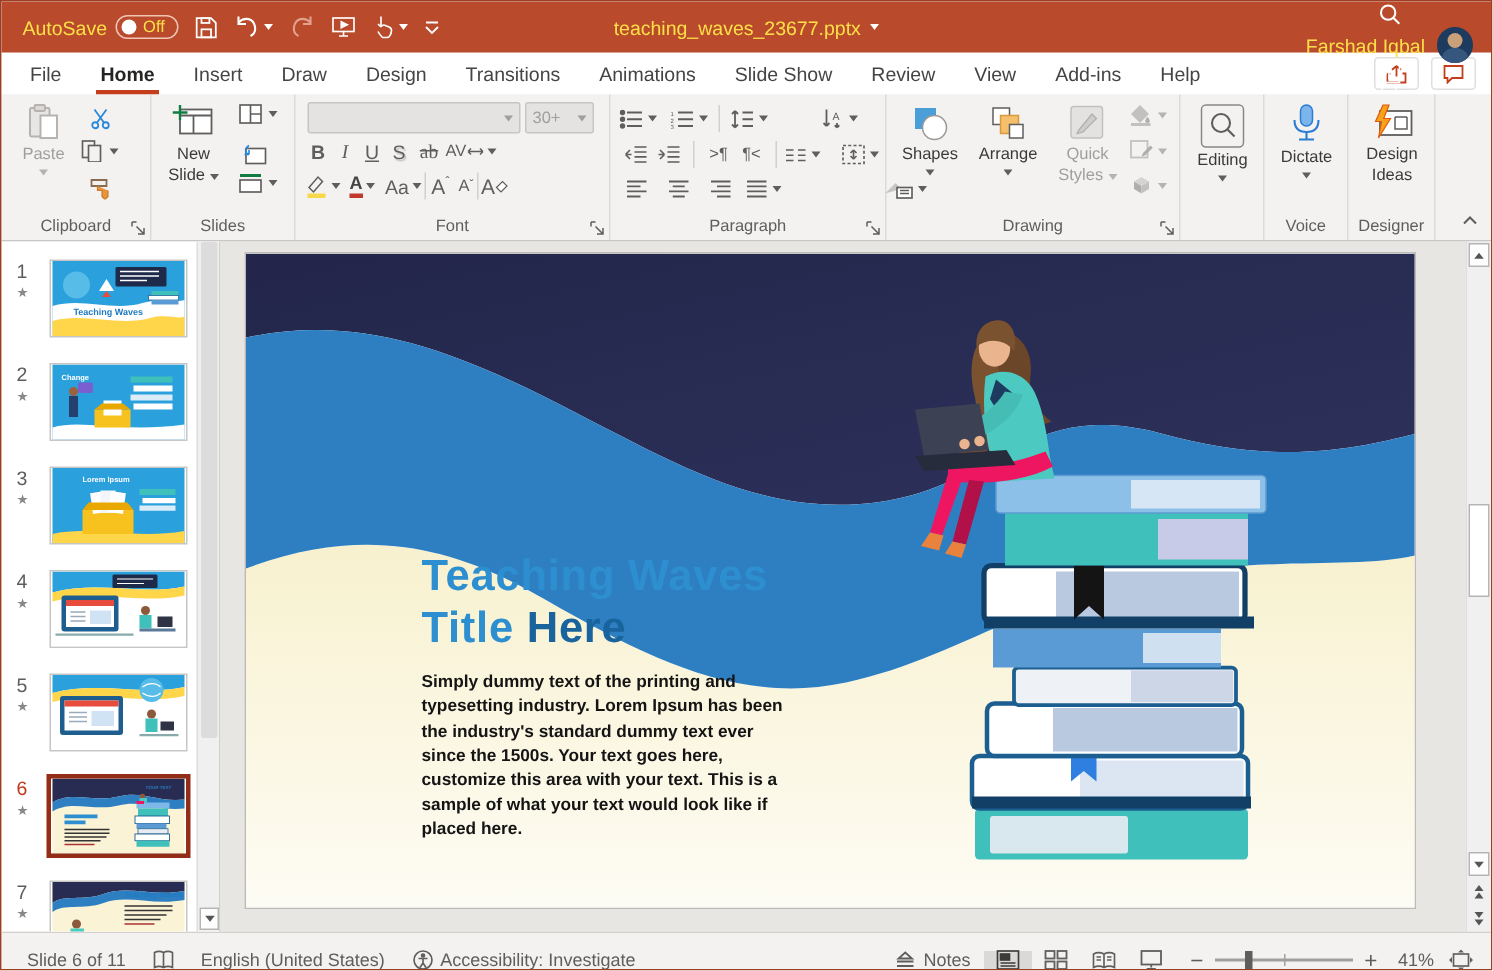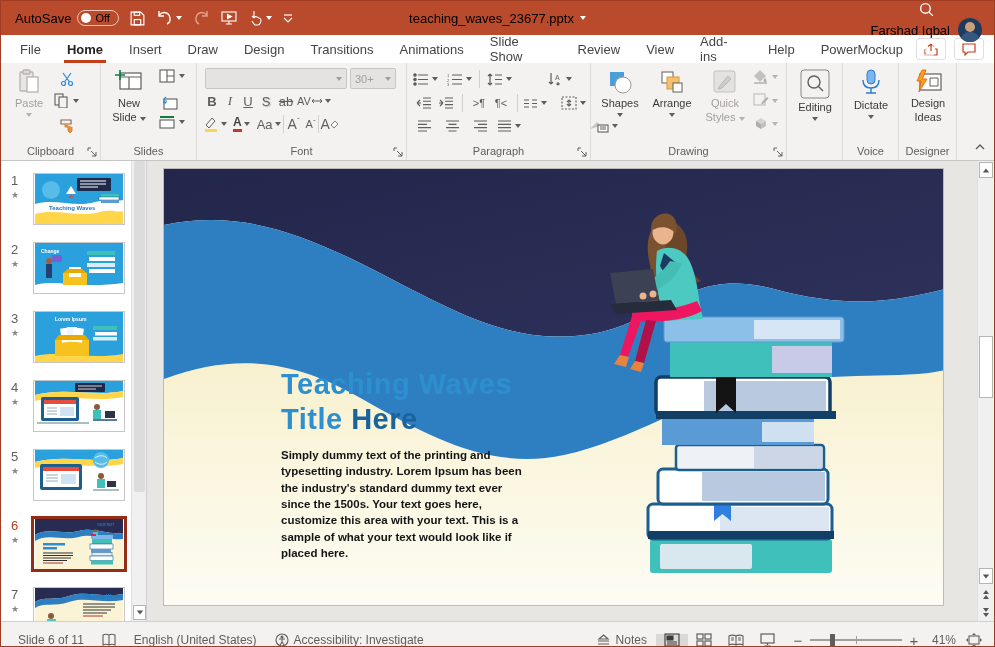--- a/index.html
+++ b/index.html
@@ -1,21 +1,21 @@
 <!DOCTYPE html>
 <html><head>
 <meta charset="utf-8">
 <style>
   * { box-sizing: border-box; margin: 0; padding: 0; }
   html,body { width:995px; height:647px; }
   body { font-family:"Liberation Sans", sans-serif; font-size:12px; color:#3b3a39; }
   .window { width:995px; height:647px; border:1px solid #a03c22; display:flex; flex-direction:column; background:#f3f2f1; overflow:hidden; }
 
   
-  .titlebar { height:34px; background:#b94a2b; display:flex; align-items:center; color:#000000; flex:0 0 auto; position:relative; }
+  .titlebar { height:34px; background:#b94a2b; display:flex; align-items:center; color:#fde047; flex:0 0 auto; position:relative; }
   .titlebar .qat { display:flex; align-items:center; gap:10px; padding-left:14px; }
   .autosave { display:flex; align-items:center; gap:6px; font-size:13px; }
   .pill { display:flex; align-items:center; gap:4px; border:1px solid #f1c5b6; border-radius:9px; padding:1px 8px 1px 3px; font-size:11px; }
   .pill .dot { width:10px; height:10px; border-radius:50%; background:#fff; }
   .tb-ic { display:flex; align-items:center; gap:2px; cursor:default; }
   .caret { width:0; height:0; border-left:3.5px solid transparent; border-right:3.5px solid transparent; border-top:4px solid #605e5c; display:inline-block; }
   .caret.w { border-top-color:#fff; }
   .doc-title { position:absolute; left:0; right:0; display:flex; justify-content:center; align-items:center; gap:6px; font-size:13px; pointer-events:none; }
   .tb-right { margin-left:auto; display:flex; align-items:center; height:100%;flex-direction:column; }
   .tb-right .seg { display:flex; align-items:center; gap:8px; padding:0 12px; height:100%; }
@@ -189,21 +189,20 @@
     <div class="rtab">Insert</div>
     <div class="rtab">Draw</div>
     <div class="rtab">Design</div>
     <div class="rtab">Transitions</div>
     <div class="rtab">Animations</div>
     <div class="rtab">Slide Show</div>
     <div class="rtab">Review</div>
     <div class="rtab">View</div>
     <div class="rtab">Add-ins</div>
     <div class="rtab">Help</div>
-    <div class="rtab">PowerMockup</div>
     <div class="tabrow-right">
       <div class="mini-btn">
         <svg width="14" height="13" viewBox="0 0 14 13" fill="none" stroke="#c43e1c" stroke-width="1.2">
             <path d="M7 8 V1 M4 3.5 L7 1 l3 2.5"></path>
             <path d="M3 6 H1 v6 h12 V6 h-2"></path>
           </svg>
       </div>
       <div class="mini-btn">
         <svg width="14" height="13" viewBox="0 0 14 13" fill="none" stroke="#c43e1c" stroke-width="1.2">
             <path d="M1 1 h12 v8 h-7 l-3 3 v-3 h-2 z"></path>
@@ -291,21 +290,21 @@
       </div>
       <div class="combo" style="position:absolute;left:153px;top:5px;width:46px;">
         <span style="padding-left:4px;">30+</span>
           <span class="caret"></span>
       </div>
       <div style="position:absolute;left:6px;top:28px;display:flex;align-items:center;">
         <div class="rbtn sm fontletters" style="font-weight:bold;">B</div>
         <div class="rbtn sm fontletters" style="font-style:italic;font-family:'Liberation Serif',serif;">I</div>
         <div class="rbtn sm fontletters" style="text-decoration:underline;">U</div>
         <div class="rbtn sm fontletters" style="text-shadow:1px 1px 1px #bbb;">S</div>
-        <div class="rbtn fontletters" style="text-decoration:line-through;">ab</div>
+        <div class="rbtn fontletters" style="text-decoration:line-through;font-family:Liberation Serif, serif;">ab</div>
         <div style="display:flex;align-items:center;">
           <span class="fontletters" style="font-size:11px;">AV</span>
           <svg width="12" height="6" viewBox="0 0 12 6" stroke="#605e5c" fill="none" stroke-width="1">
               <path d="M1 3 h10 M1 3 l2-2 M1 3 l2 2 M11 3 l-2-2 M11 3 l-2 2"></path>
             </svg>
           <span class="caret" style="margin-left:2px;"></span>
         </div>
       </div>
       <div style="position:absolute;left:6px;top:52px;display:flex;align-items:center;">
         <div style="display:flex;align-items:center;">

